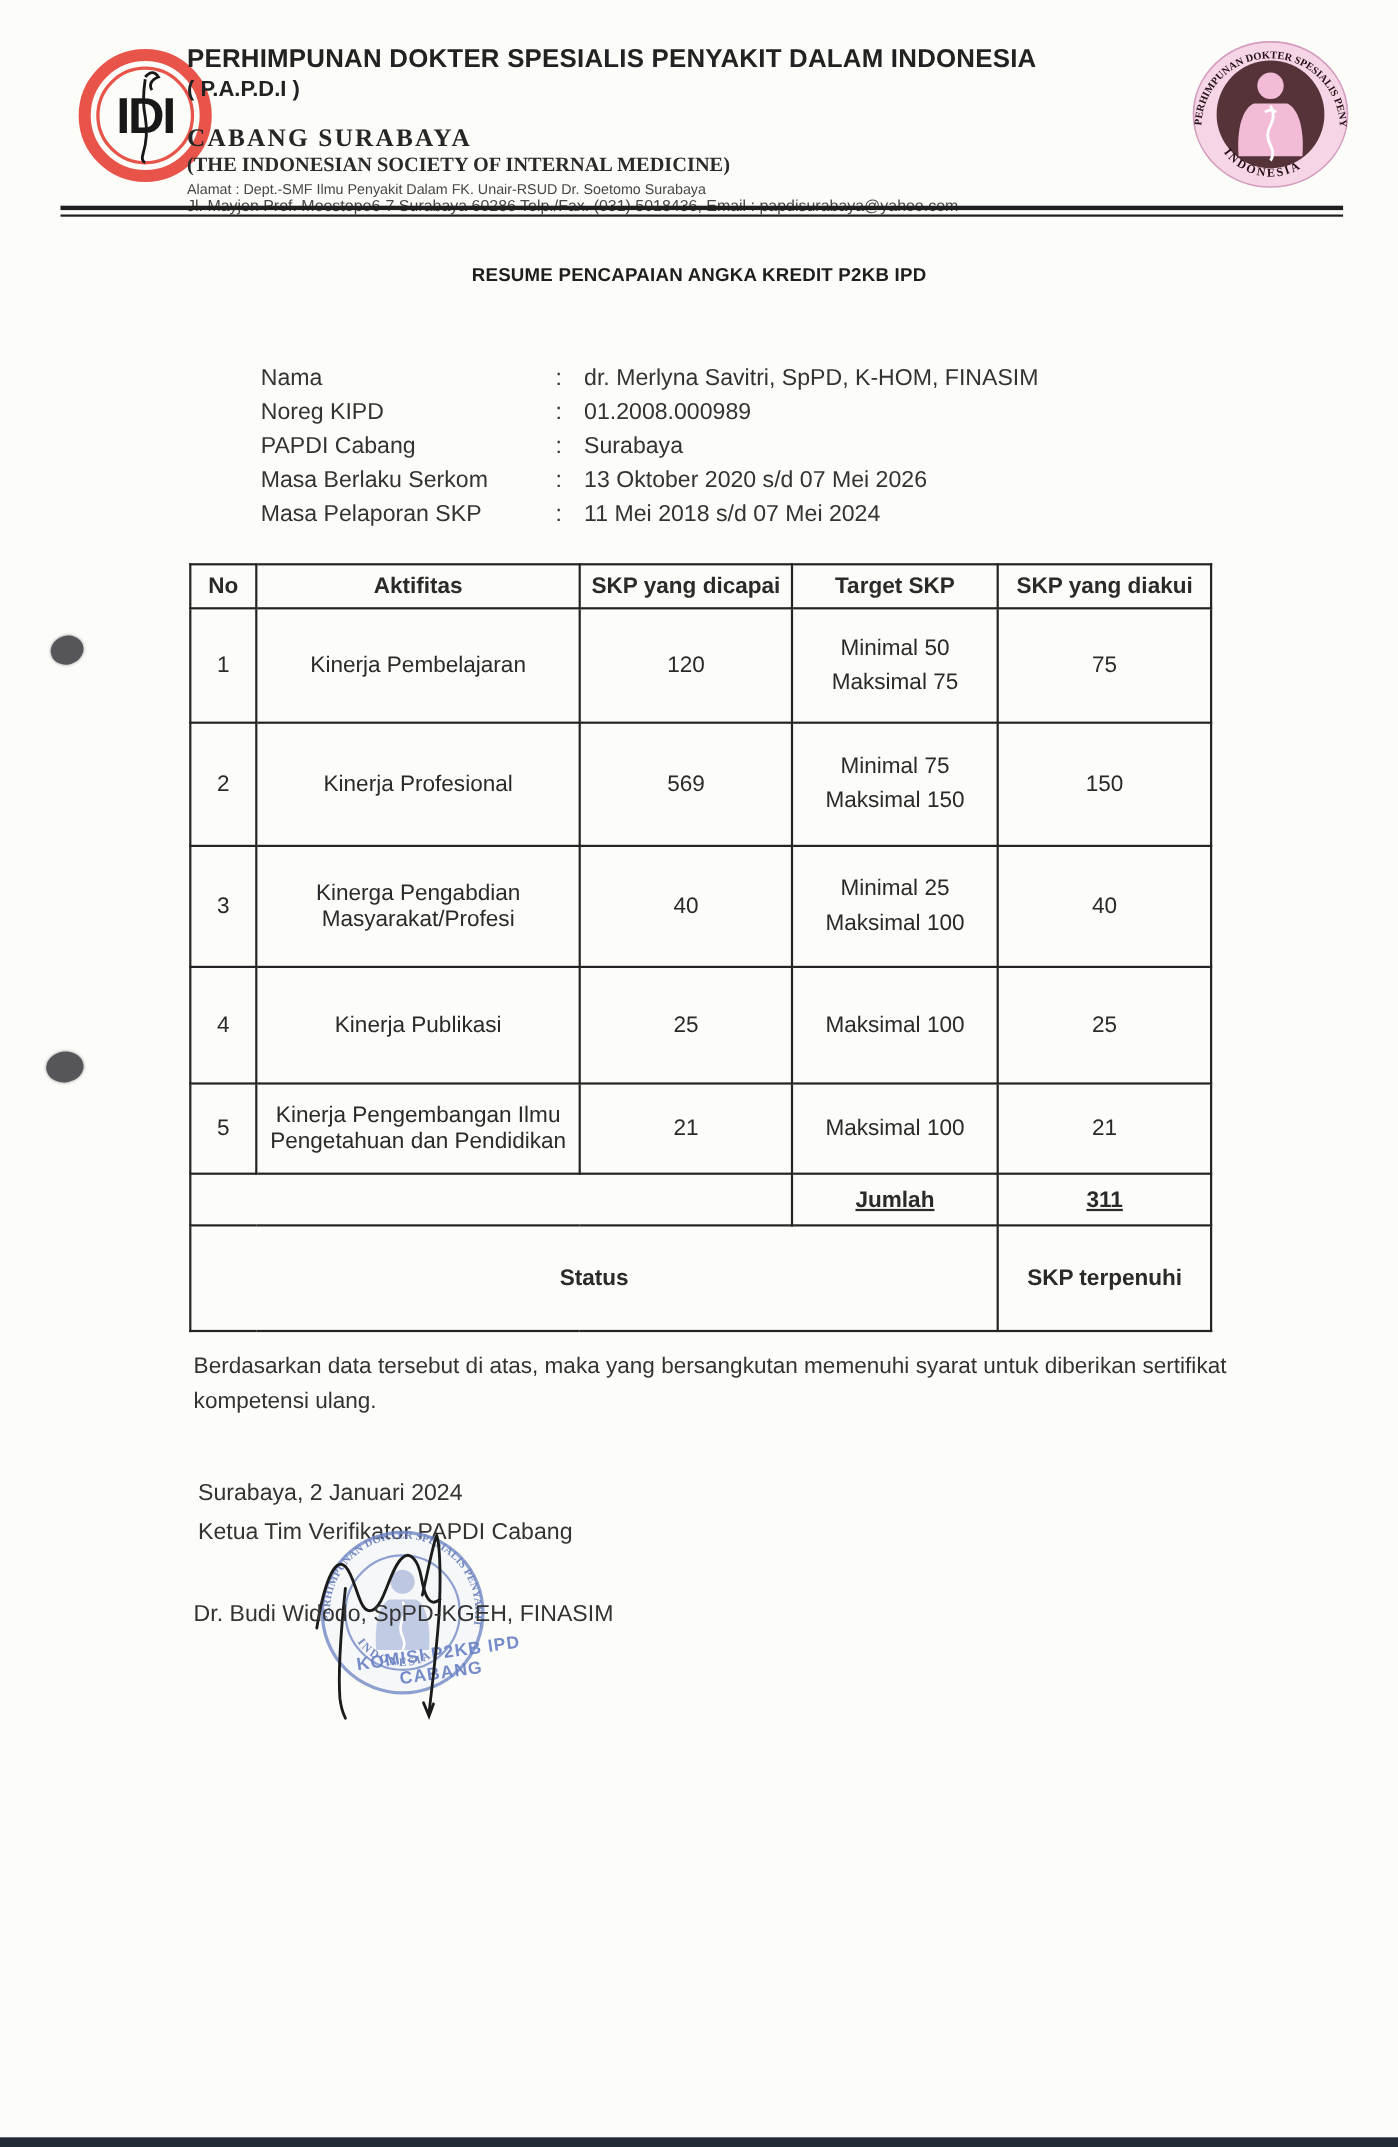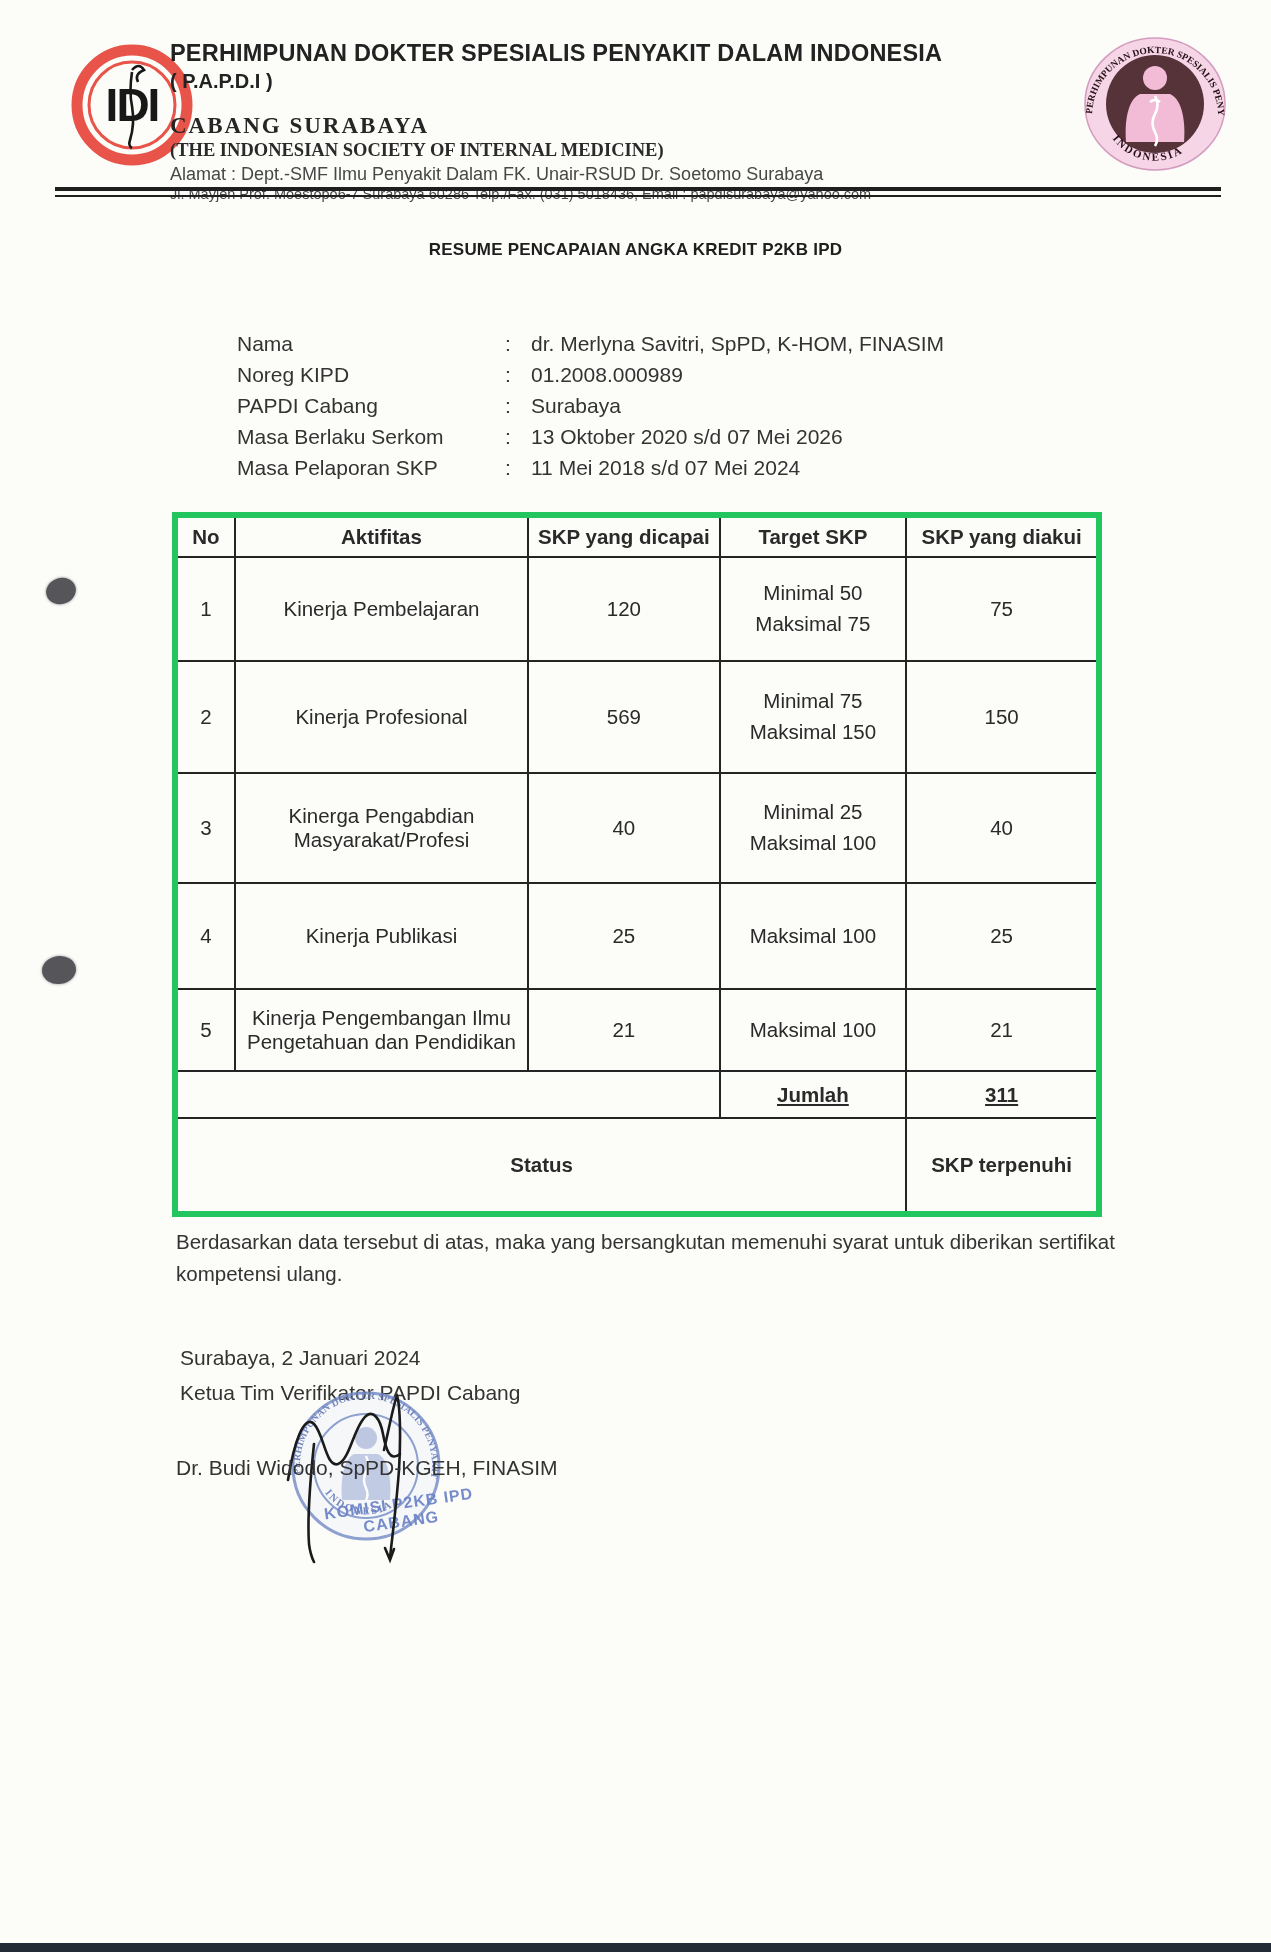--- a/index.html
+++ b/index.html
@@ -8,36 +8,36 @@
     background:#fcfcf9;
     font-family:"Liberation Sans",sans-serif;
     color:#2b2b2b;overflow:hidden;
   }
   
   .header-text{position:absolute;left:170px;right:170px;top:40px;text-align:left;}
   .org-name{font-size:23.5px;font-weight:bold;color:#222;letter-spacing:.2px;}
   .org-abbr{font-size:20px;font-weight:bold;color:#222;margin-top:3px;}
   .org-branch{font-family:"Liberation Serif",serif;font-size:23px;font-weight:bold;color:#262626;letter-spacing:2px;margin-top:20px;}
   .org-english{font-family:"Liberation Serif",serif;font-size:18.5px;font-weight:bold;color:#2a2a2a;margin-top:1px;}
-  .org-addr{font-size:18px;color:#474747;margin-top:3px;}
+  .org-addr{font-size:13px;color:#474747;margin-top:3px;}
   .org-addr2{font-size:14.5px;color:#474747;margin-top:1px;}
   .logo-idi{position:absolute;left:64px;top:42px;}
   .logo-papdi{position:absolute;left:1080px;top:34px;}
   .rule{position:absolute;left:55px;right:50px;top:187px;height:4px;
     border-top:4px solid #1f1f1f;border-bottom:2px solid #1f1f1f;}
   
   .page-title{position:absolute;left:0;right:0;top:240px;text-align:center;
     font-size:17px;font-weight:bold;color:#1e1e1e;letter-spacing:.2px;}
   .details{position:absolute;left:237px;top:328px;font-size:21px;color:#333;}
   .detail-row{display:flex;line-height:31px;}
   .detail-label{width:268px;}
   .detail-colon{width:26px;}
   
   table.credits{position:absolute;left:172px;top:512px;width:930px;
-    border-collapse:collapse;border:6px solid #22c55e;font-size:20.5px;color:#2a2a2a;}
+    border-collapse:collapse;border:1px solid #22c55e;font-size:20.5px;color:#2a2a2a;}
   table.credits td,table.credits th{border:2px solid #242424;text-align:center;vertical-align:middle;padding:0 6px;}
   table.credits th{font-size:20.5px;font-weight:bold;height:38px;}
   .pre-line{white-space:pre-line;line-height:1.5;}
   .b{font-weight:bold;}
   tr.r1{height:104px;} tr.r2{height:112px;} tr.r3{height:110px;}
   tr.r4{height:106px;} tr.r5{height:82px;}
   tr.jumlah-row{height:47px;text-decoration:underline;} tr.status-row{height:96px;}
   
   .closing-paragraph{position:absolute;left:176px;top:1226px;width:950px;
     font-size:20.5px;line-height:1.55;color:#333;}

